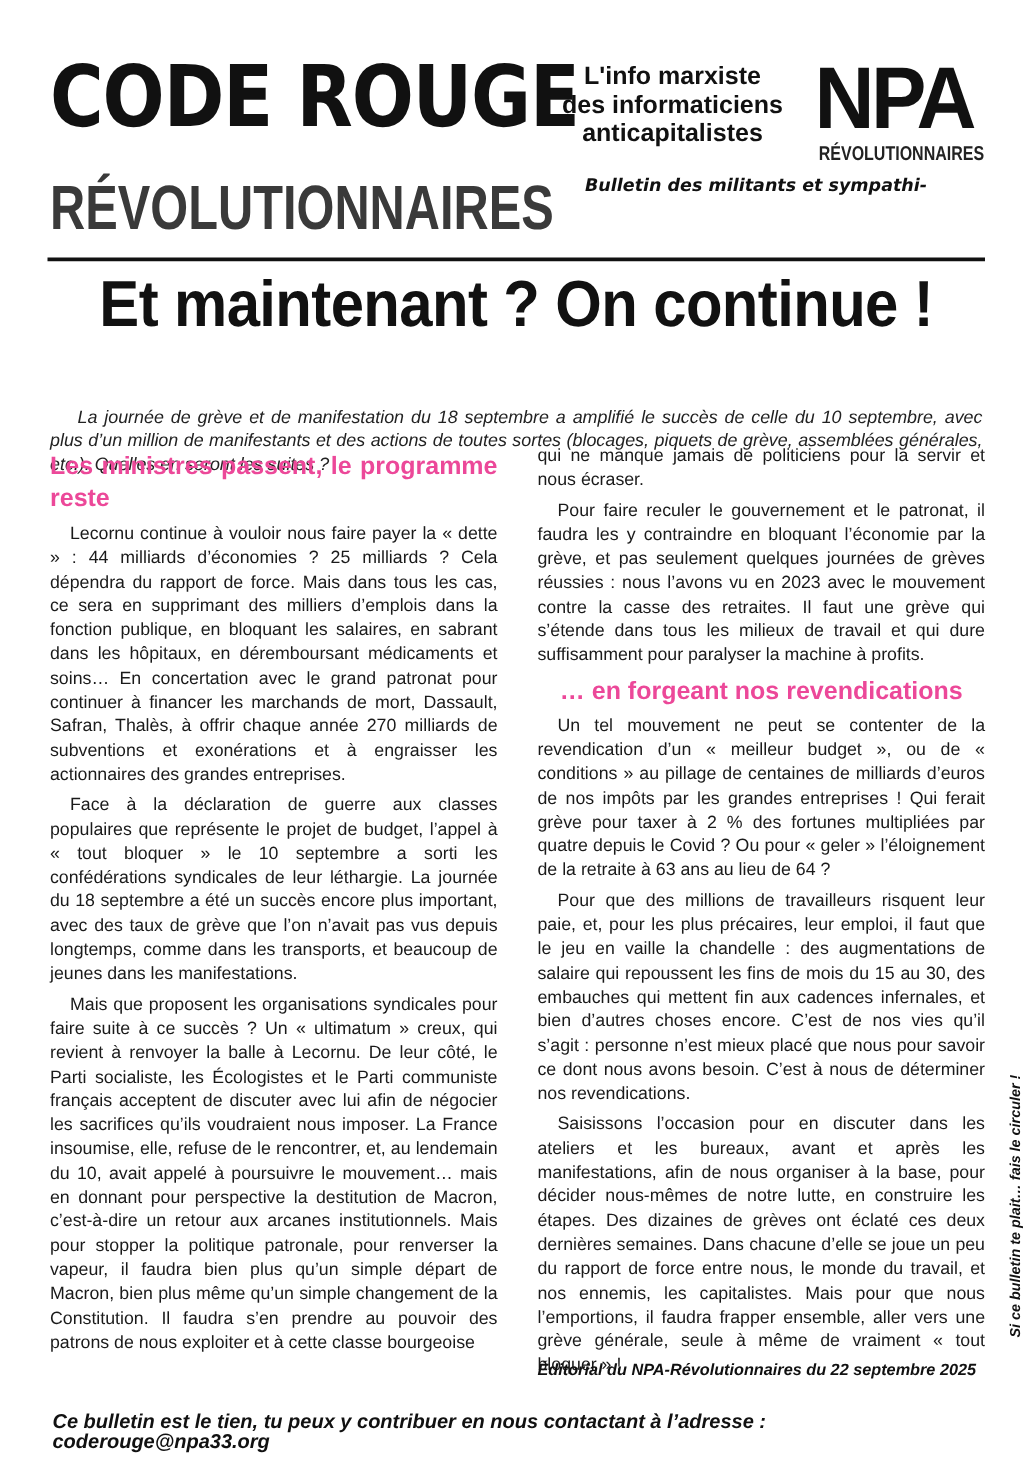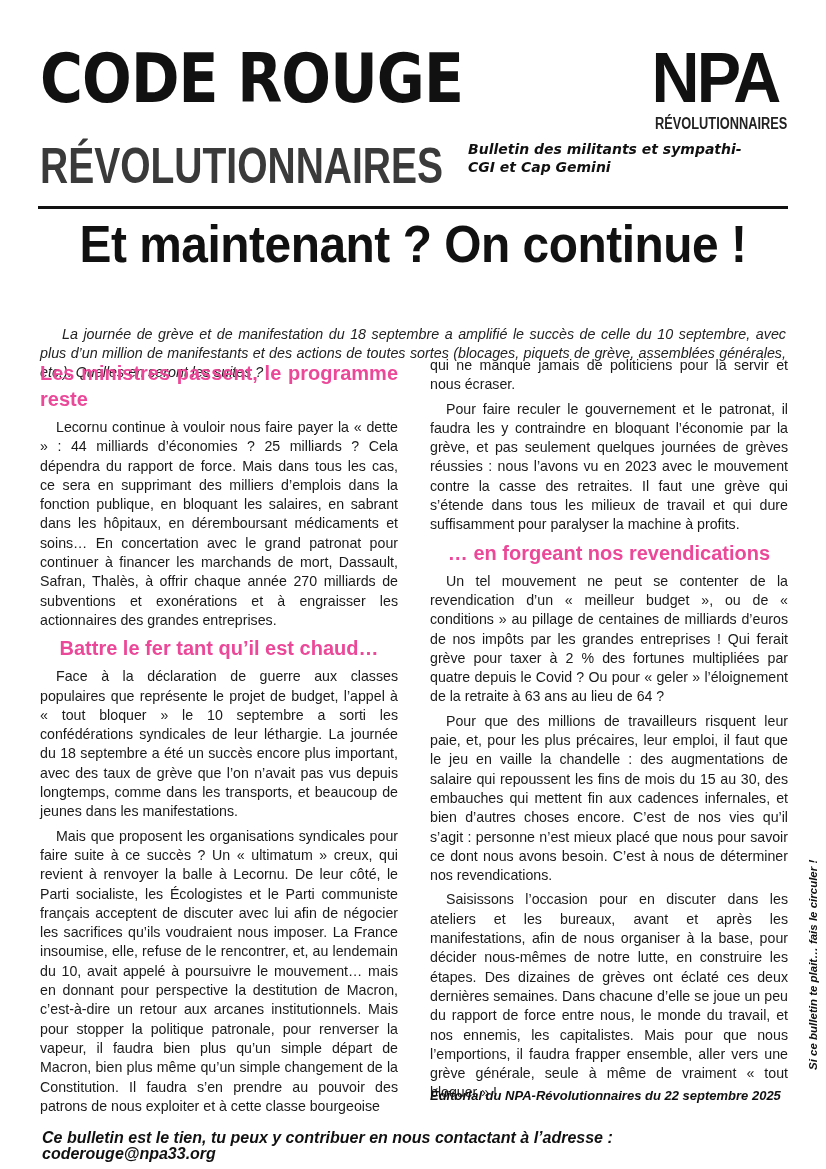--- a/index.html
+++ b/index.html
@@ -42,38 +42,41 @@
       font-weight: 700; font-size: 16px; line-height: 16px; }
     .side-note { position: absolute; left: 806px; top: 1070px; transform: rotate(-90deg); transform-origin: left top; white-space: nowrap;
       font-family: "Liberation Sans", sans-serif; font-style: italic; font-weight: 700; font-size: 11.5px; line-height: 14px; }
   </style>
 </head>
 <body>
 
 <header class="masthead">
   <div class="brand-code">CODE ROUGE</div>
   <div class="brand-rev">RÉVOLUTIONNAIRES</div>
+  <div class="tagline">
+    <div>L'info marxiste</div>
+    <div>des informaticiens</div>
+    <div>anticapitalistes</div>
+  </div>
   <div class="npa-logo">
     <span class="npa-letters">NPA</span>
     <span class="npa-sub">RÉVOLUTIONNAIRES</span>
   </div>
   <div class="bulletin-desc">
     <div>Bulletin des militants et sympathi-</div>
-    <div>CGI et Cap Gemini</div>
   </div>
 </header>
 <div class="head-rule"></div>
 
 <h1 class="headline">Et maintenant ? On continue !</h1>
 <p class="lead">La journée de grève et de manifestation du 18 septembre a amplifié le succès de celle du 10 septembre, avec plus d’un million de manifestants et des actions de toutes sortes (blocages, piquets de grève, assemblées générales, etc.). Quelles en seront les suites ?</p>
 
 <div class="col col-left">
   <h2 class="h-justify">Les ministres passent, le programme reste</h2>
   <p>Lecornu continue à vouloir nous faire payer la « dette » : 44 milliards d’économies ? 25 milliards ? Cela dépendra du rapport de force. Mais dans tous les cas, ce sera en supprimant des milliers d’emplois dans la fonction publique, en bloquant les salaires, en sabrant dans les hôpitaux, en déremboursant médicaments et soins… En concertation avec le grand patronat pour continuer à financer les marchands de mort, Dassault, Safran, Thalès, à offrir chaque année 270 milliards de subventions et exonérations et à engraisser les actionnaires des grandes entreprises.</p>
-  <h2 class="h-center">Battre le fer tant qu’il est chaud…</h2>
   <p>Face à la déclaration de guerre aux classes populaires que représente le projet de budget, l’appel à « tout bloquer » le 10 septembre a sorti les confédérations syndicales de leur léthargie. La journée du 18 septembre a été un succès encore plus important, avec des taux de grève que l’on n’avait pas vus depuis longtemps, comme dans les transports, et beaucoup de jeunes dans les manifestations.</p>
   <p>Mais que proposent les organisations syndicales pour faire suite à ce succès ? Un « ultimatum » creux, qui revient à renvoyer la balle à Lecornu. De leur côté, le Parti socialiste, les Écologistes et le Parti communiste français acceptent de discuter avec lui afin de négocier les sacrifices qu’ils voudraient nous imposer. La France insoumise, elle, refuse de le rencontrer, et, au lendemain du 10, avait appelé à poursuivre le mouvement… mais en donnant pour perspective la destitution de Macron, c’est-à-dire un retour aux arcanes institutionnels. Mais pour stopper la politique patronale, pour renverser la vapeur, il faudra bien plus qu’un simple départ de Macron, bien plus même qu’un simple changement de la Constitution. Il faudra s’en prendre au pouvoir des patrons de nous exploiter et à cette classe bourgeoise</p>
 </div>
 
 <div class="col col-right">
   <p style="text-indent:0">qui ne manque jamais de politiciens pour la servir et nous écraser.</p>
   <p>Pour faire reculer le gouvernement et le patronat, il faudra les y contraindre en bloquant l’économie par la grève, et pas seulement quelques journées de grèves réussies : nous l’avons vu en 2023 avec le mouvement contre la casse des retraites. Il faut une grève qui s’étende dans tous les milieux de travail et qui dure suffisamment pour paralyser la machine à profits.</p>
   <h2 class="h-center">… en forgeant nos revendications</h2>
   <p>Un tel mouvement ne peut se contenter de la revendication d’un « meilleur budget », ou de « conditions » au pillage de centaines de milliards d’euros de nos impôts par les grandes entreprises ! Qui ferait grève pour taxer à 2 % des fortunes multipliées par quatre depuis le Covid ? Ou pour « geler » l’éloignement de la retraite à 63 ans au lieu de 64 ?</p>
   <p>Pour que des millions de travailleurs risquent leur paie, et, pour les plus précaires, leur emploi, il faut que le jeu en vaille la chandelle : des augmentations de salaire qui repoussent les fins de mois du 15 au 30, des embauches qui mettent fin aux cadences infernales, et bien d’autres choses encore. C’est de nos vies qu’il s’agit : personne n’est mieux placé que nous pour savoir ce dont nous avons besoin. C’est à nous de déterminer nos revendications.</p>

